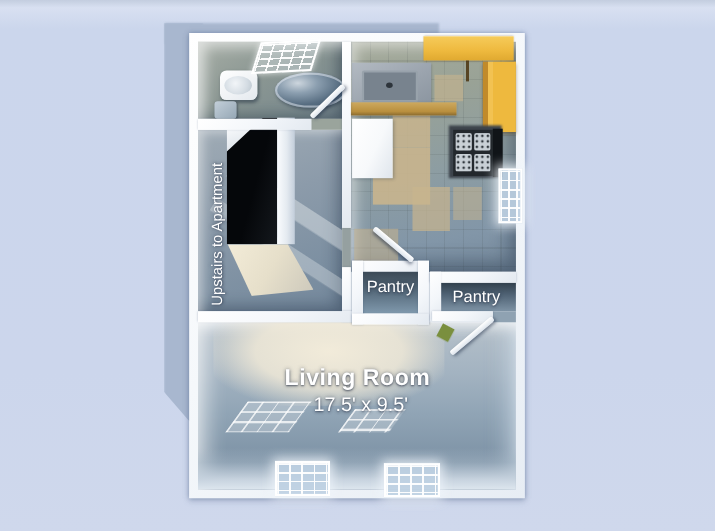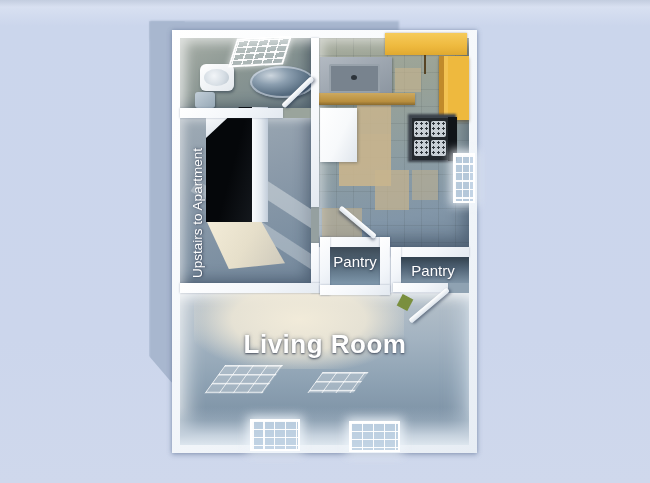--- a/index.html
+++ b/index.html
@@ -188,21 +188,21 @@
     box-shadow:1px 2px 3px rgba(25,40,65,.5);
   }
   
   .lbl{
     color:#fff;white-space:nowrap;
     text-shadow:0 1px 2px rgba(45,55,75,.75),0 0 4px rgba(45,55,75,.45);
   }
   .lbl-stairs{left:25px;top:183px;font-size:13.5px;transform:translate(-50%,-50%) rotate(-90deg);}
   .lbl-pantry{left:183px;top:231px;font-size:15px;transform:translate(-50%,-50%);}
   .lbl-closet{left:261px;top:240px;font-size:15px;transform:translate(-50%,-50%);}
-  .lbl-living{left:153px;top:314px;font-size:26px;font-weight:bold;letter-spacing:.5px;transform:translate(-50%,-50%);}
+  .lbl-living{left:153px;top:314px;font-size:21px;font-weight:bold;letter-spacing:.5px;transform:translate(-50%,-50%);}
   .lbl-dims{left:156px;top:338px;font-size:18px;transform:translate(-50%,-50%);}
 </style>
 </head>
 <body>
 
 <div class="scene">
   <div class="shadow-top"></div>
   <div class="shadow-left"></div>
 
   <div class="plan">
@@ -286,14 +286,15 @@
 
     <div class="door" style="left:111px;top:74px;width:41px;transform:rotate(-44deg)"></div>
     <div class="door" style="left:168px;top:175px;width:46px;transform:rotate(40deg)"></div>
     <div class="green-item"></div>
     <div class="door" style="left:238px;top:289px;width:50px;transform:rotate(-40deg)"></div>
 
     <div class="lbl lbl-stairs">Upstairs to Apartment</div>
     <div class="lbl lbl-pantry">Pantry</div>
     <div class="lbl lbl-closet">Pantry</div>
     <div class="lbl lbl-living">Living Room</div>
+    <div class="lbl lbl-dims">17.5' x 9.5'</div>
   </div>
 </div>
 
 </body></html>

